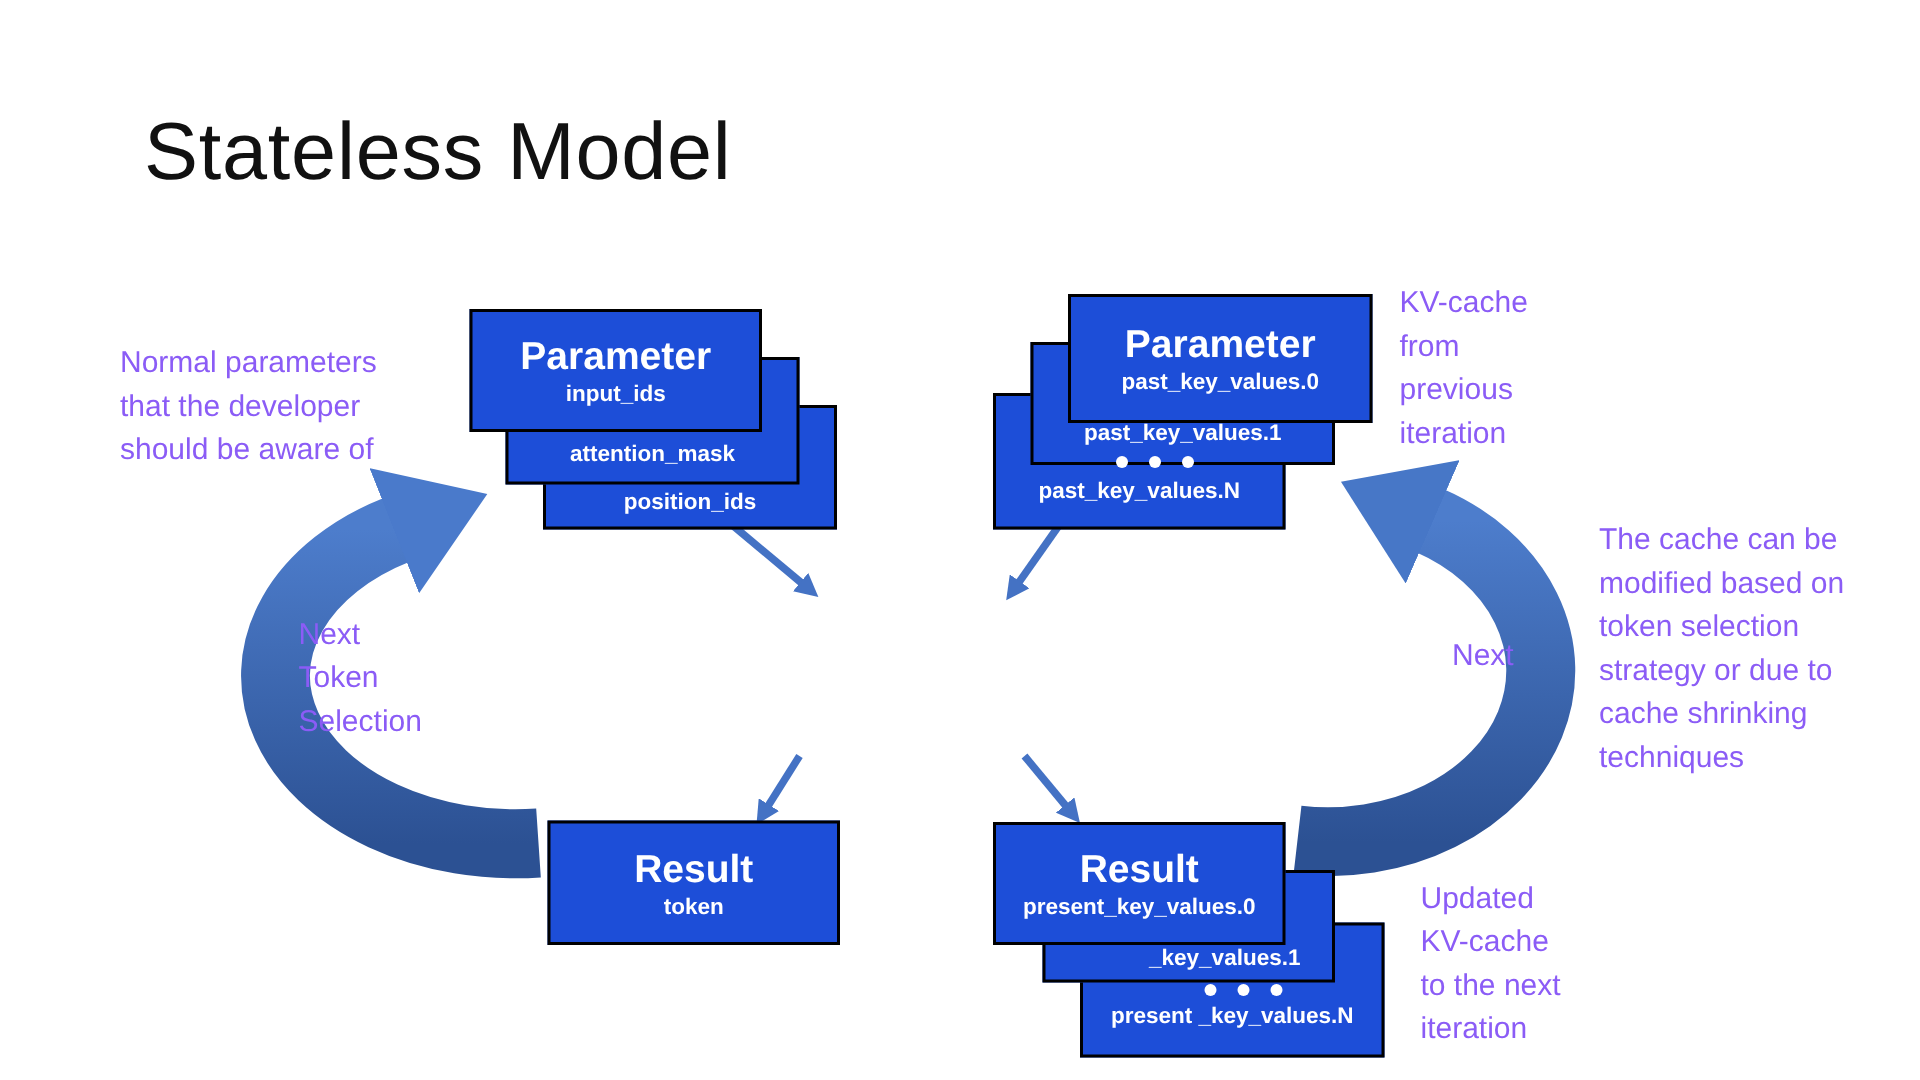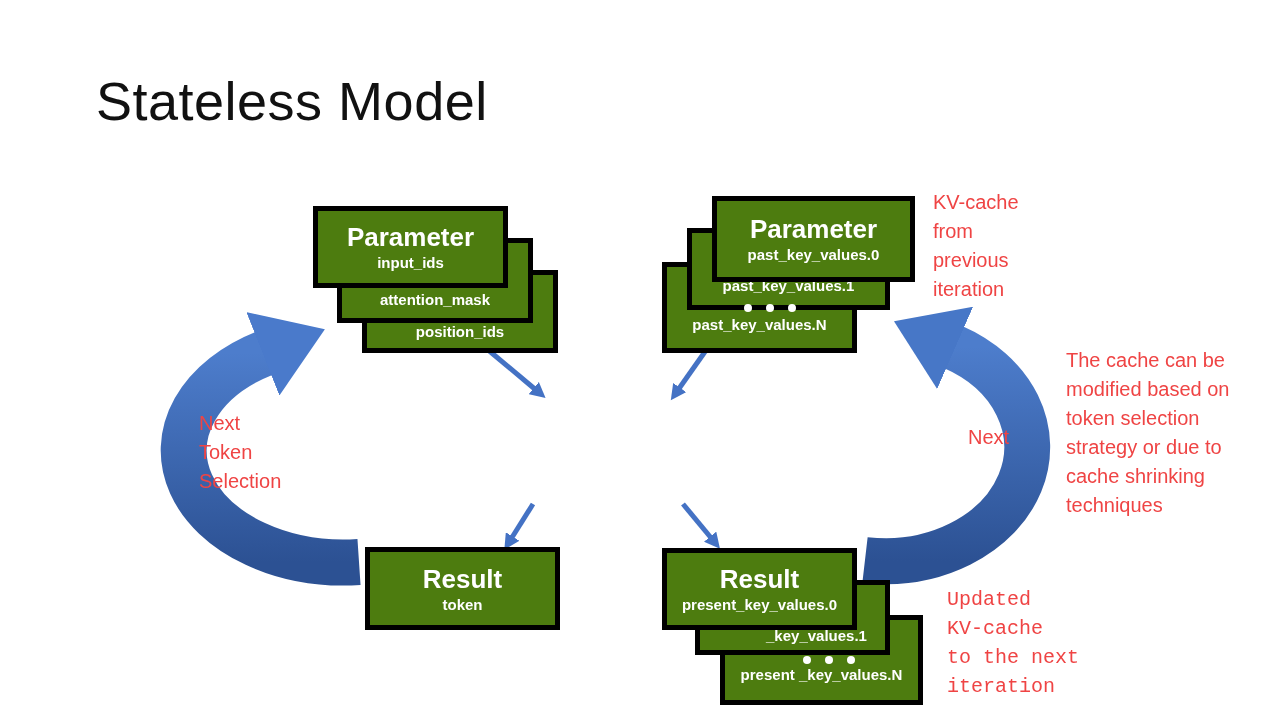--- a/index.html
+++ b/index.html
@@ -6,24 +6,24 @@
   .slide {
     position:relative; width:1280px; height:720px; background:#ffffff;
     font-family:"Liberation Sans", sans-serif; overflow:hidden;
   }
   .slide-title {
     position:absolute; left:96px; top:70px;
     font-size:54px; font-weight:300; color:#111111; letter-spacing:0.5px;
   }
   .note {
     position:absolute; white-space:pre-line;
-    font-size:20px; line-height:29px; color:#ef4444;
+    font-size:20px; line-height:29px; color:#8b5cf6;
   }
   .navy {
-    position:absolute; background:#4d7c0f; border:5px solid #000000;
+    position:absolute; background:#1d4ed8; border:2px solid #000000;
     box-sizing:border-box; color:#ffffff;
   }
   .front-box {
     display:flex; flex-direction:column; align-items:center; justify-content:center;
     gap:5px; text-align:center;
   }
   .box-title { font-size:26px; font-weight:bold; line-height:1; }
   .box-item  { font-size:15px; font-weight:bold; line-height:1; }
   .strip-label {
     position:absolute; left:0; right:0; text-align:center;
@@ -76,31 +76,34 @@
     <g stroke="#4472C4" stroke-width="5">
       <line x1="487" y1="349" x2="536" y2="390" marker-end="url(#ahSmall)"></line>
       <line x1="709" y1="346" x2="678" y2="390" marker-end="url(#ahSmall)"></line>
       <line x1="533" y1="504" x2="511" y2="539" marker-end="url(#ahSmall)"></line>
       <line x1="683" y1="504" x2="712" y2="539" marker-end="url(#ahSmall)"></line>
     </g>
   </svg>
 
   <div class="slide-title">Stateless Model</div>
 
+  <div class="note" style="left:80px; top:228px;">Normal parameters
+that the developer
+should be aware of</div>
   <div class="note" style="left:933px; top:188px;">KV-cache
 from
 previous
 iteration</div>
   <div class="note" style="left:1066px; top:346px;">The cache can be
 modified based on
 token selection
 strategy or due to
 cache shrinking
 techniques</div>
-  <div class="note" style="left:947px; top:585px;font-family:Liberation Mono, monospace;">Updated
+  <div class="note" style="left:947px; top:585px;">Updated
 KV-cache
 to the next
 iteration</div>
   <div class="note" style="left:199px; top:409px;">Next
 Token
 Selection</div>
   <div class="note" style="left:968px; top:423px;">Next</div>
 
   <div class="navy" style="left:362px; top:270px; width:196px; height:83px;">
     <div class="strip-label" style="bottom:8px;">position_ids</div>

